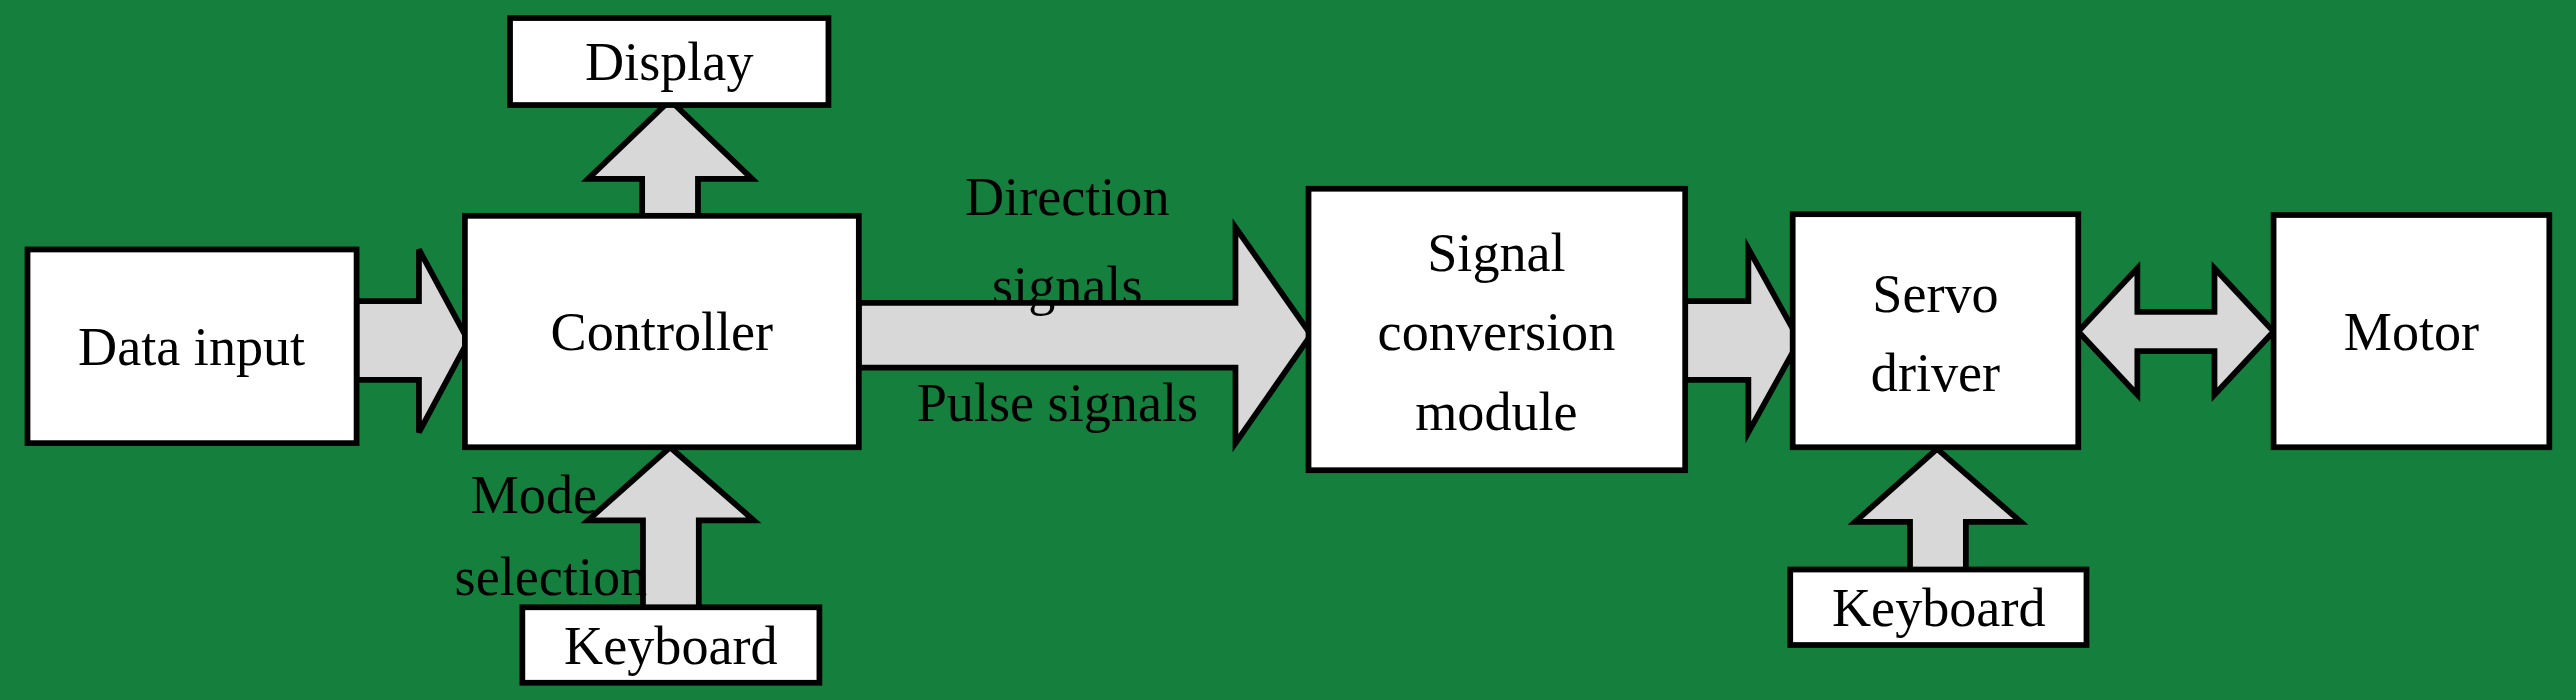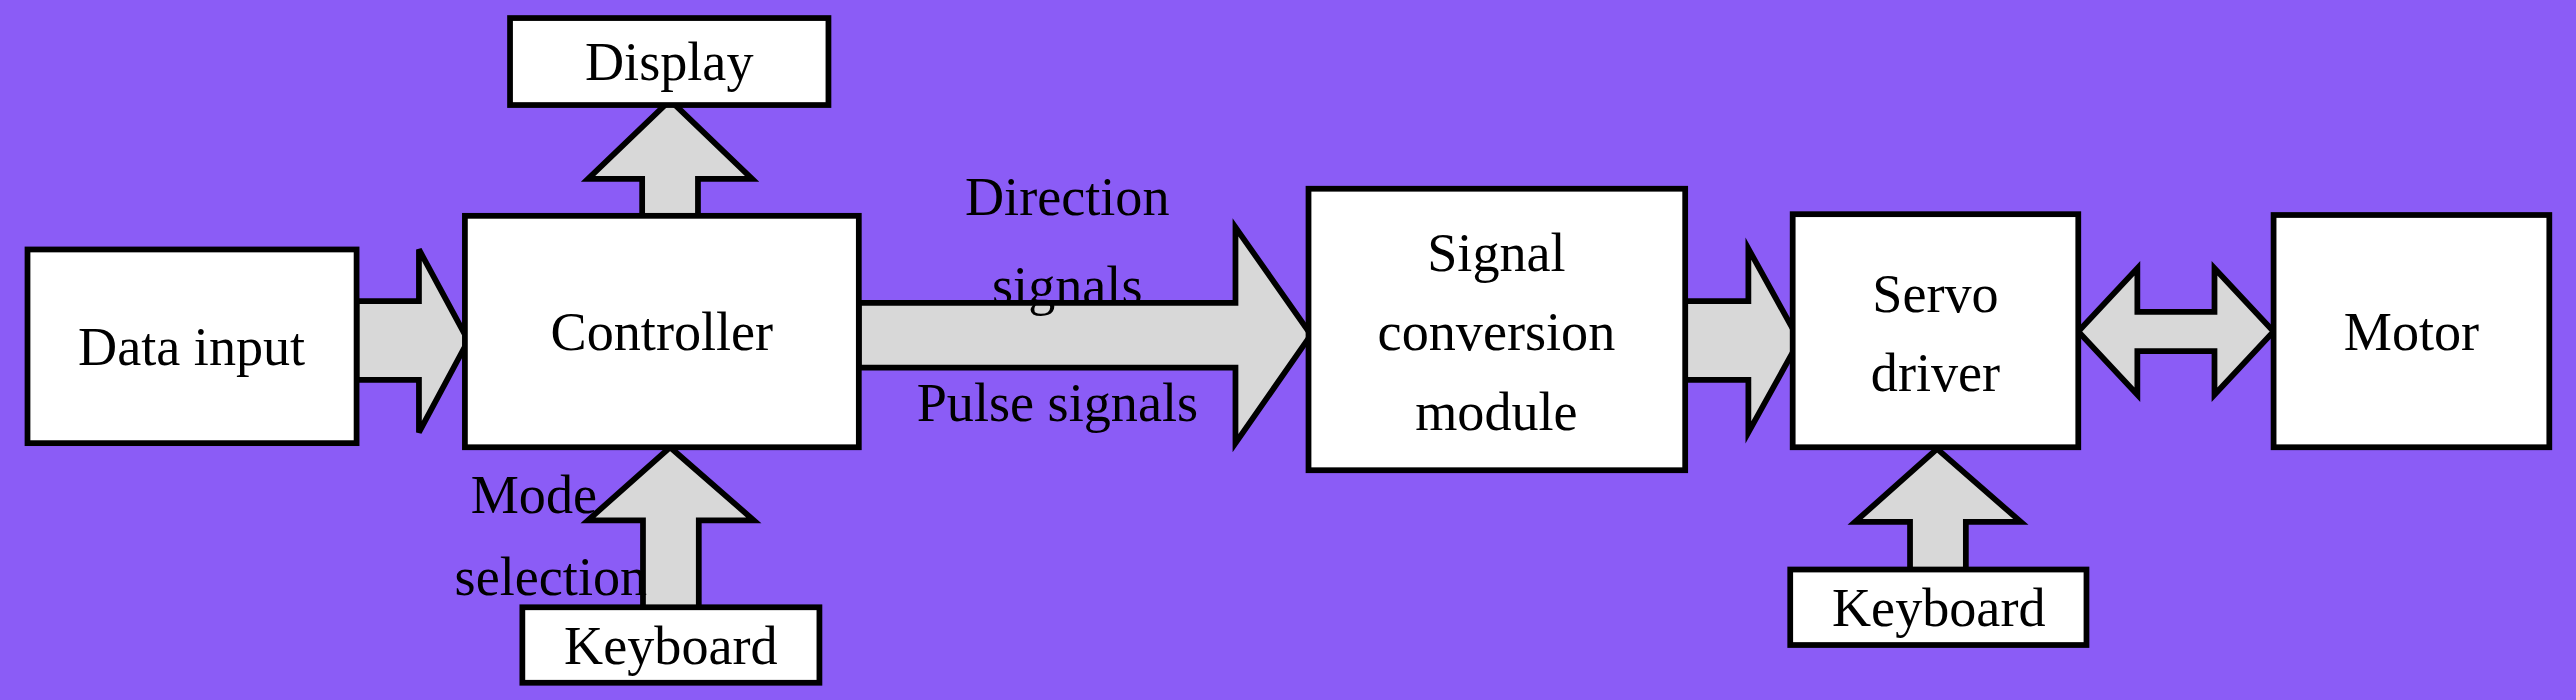--- a/index.html
+++ b/index.html
@@ -11,21 +11,21 @@
   body {
     width: 2576px;
     height: 700px;
     font-family: "Liberation Serif", "DejaVu Serif", serif;
     overflow: hidden;
   }
   #diagram-root {
     position: relative;
     width: 2576px;
     height: 700px;
-    background: #8b5cf6;
+    background: #15803d;
   }
   svg#diagram-svg {
     display: block;
     width: 2576px;
     height: 700px;
   }
   .node-box {
     fill: #ffffff;
     stroke: #000000;
     stroke-width: 7;

